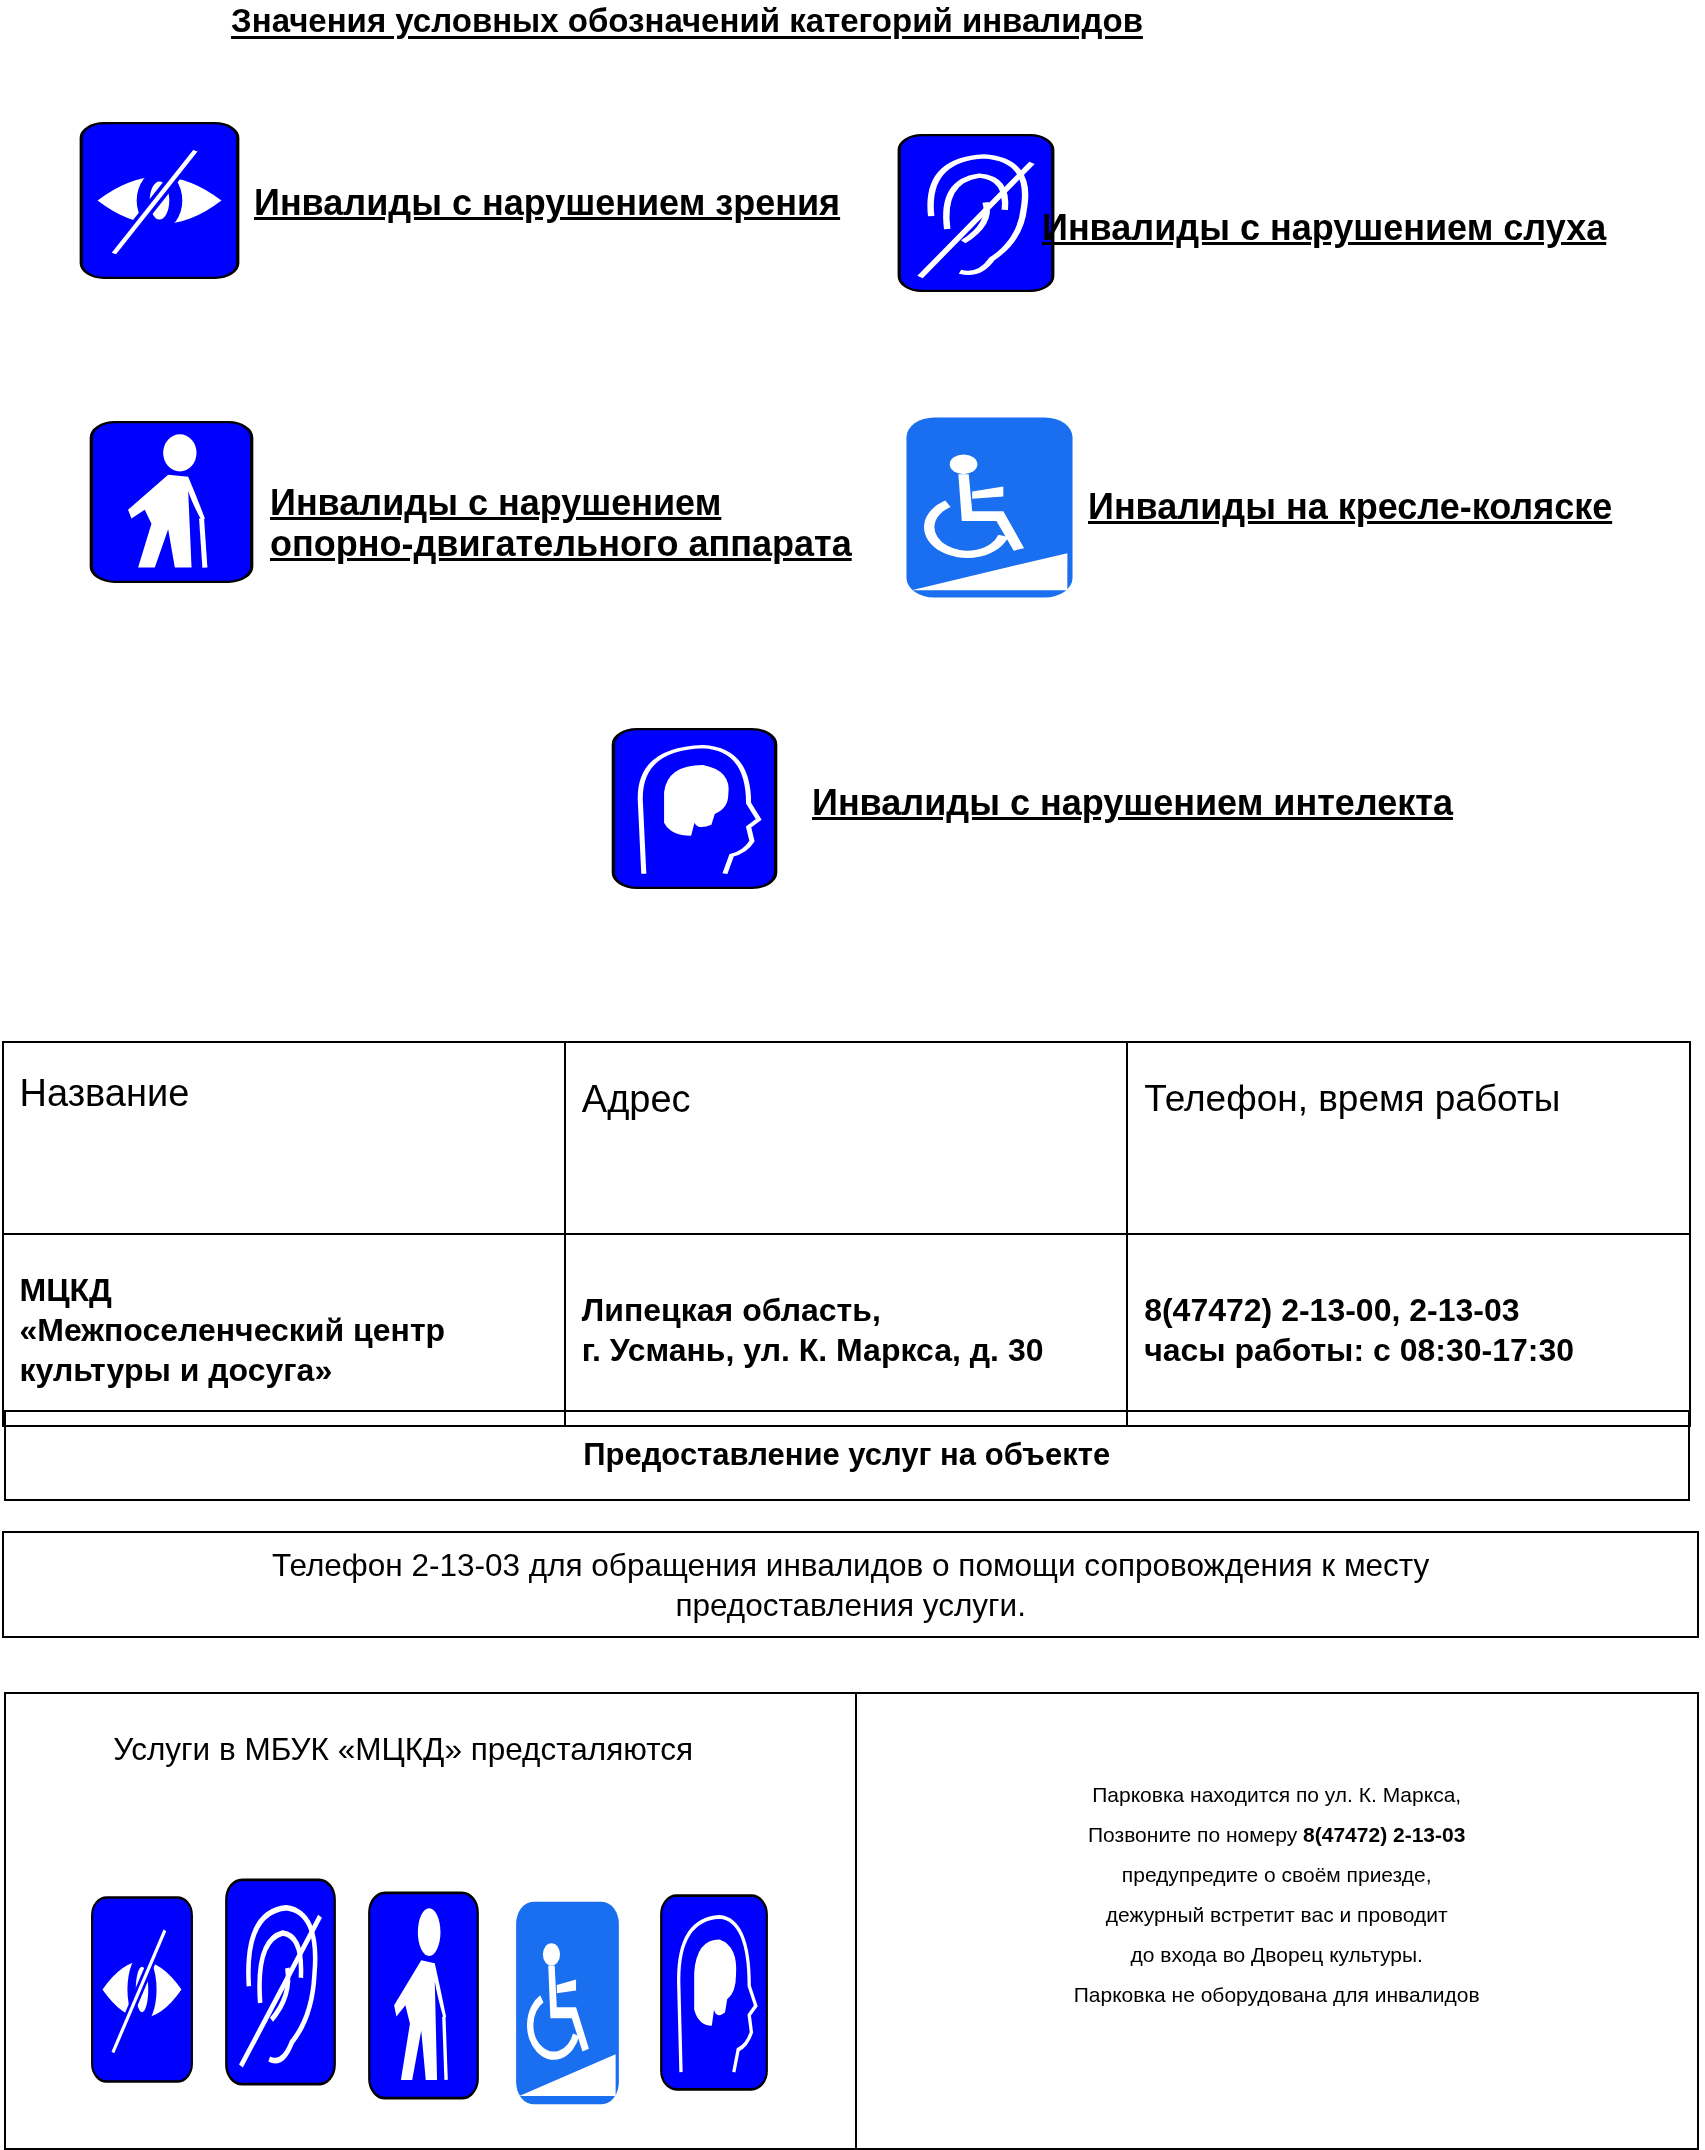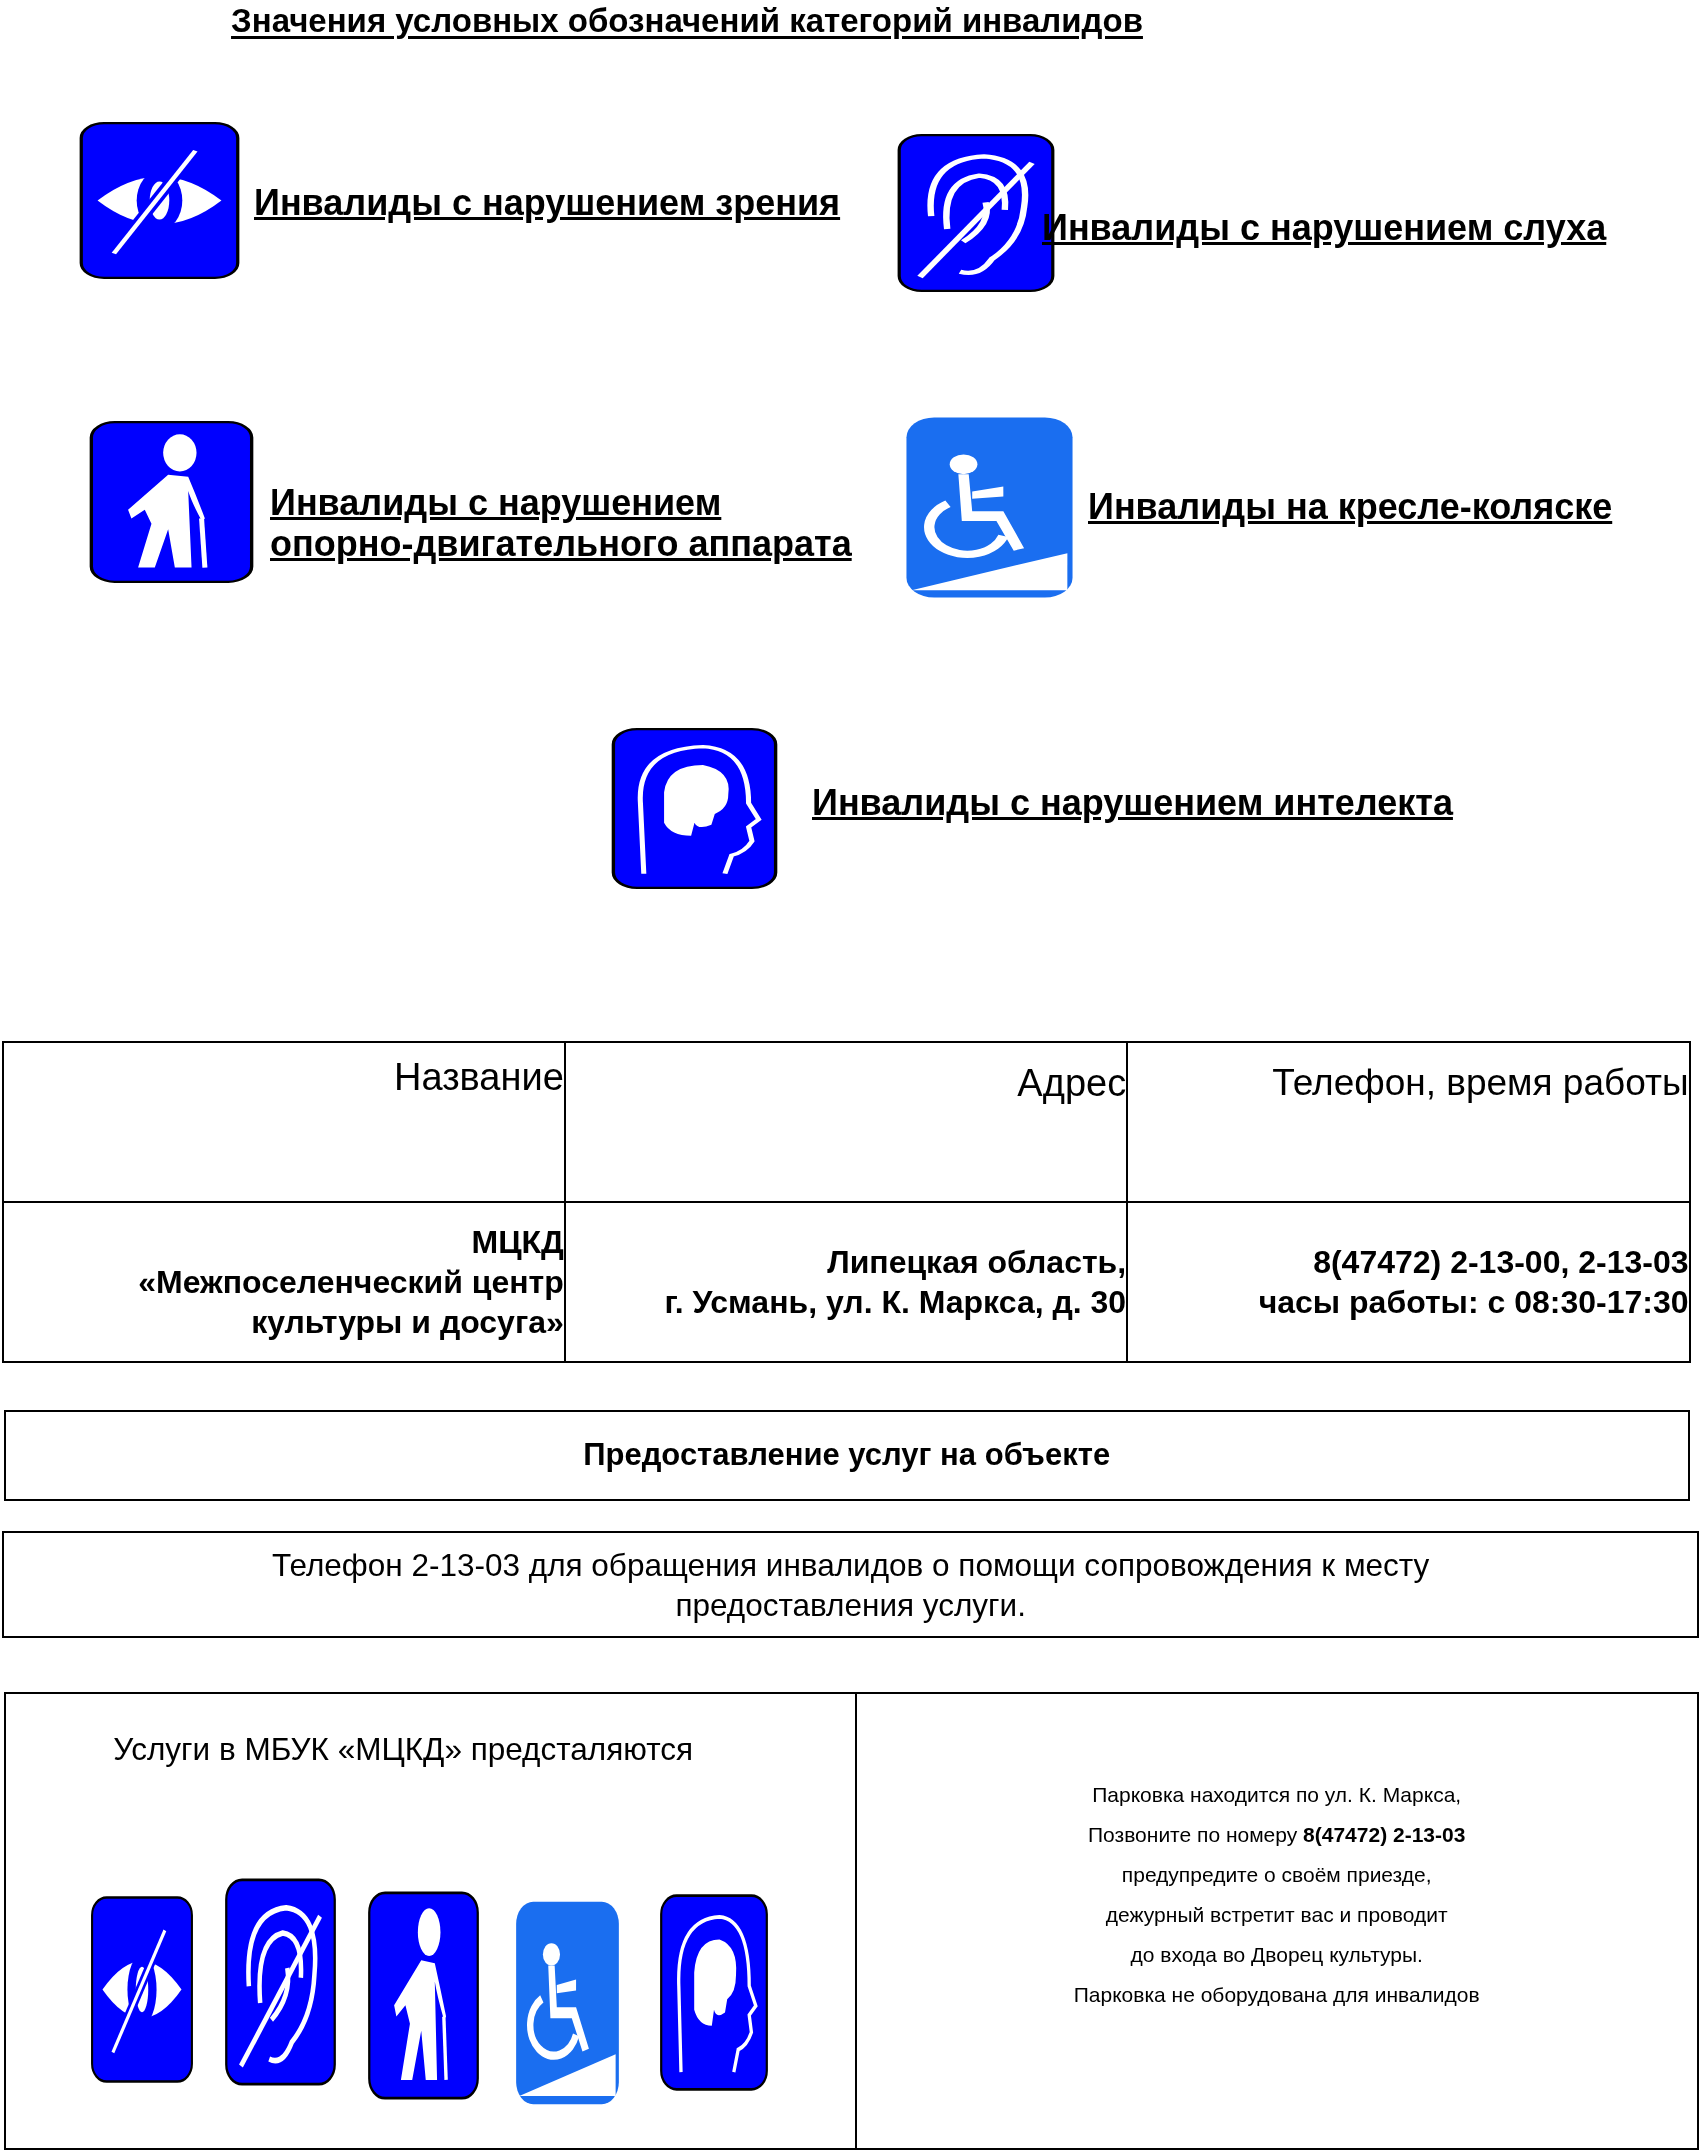--- a/index.html
+++ b/index.html
@@ -17,21 +17,21 @@
   .icon { position: absolute; }
   .icon svg { display: block; width: 100%; height: 100%; }
   .legend-label {
     position: absolute; font-size: 36px; font-weight: bold; line-height: 41px; white-space: nowrap; text-decoration: underline;
   }
   table.info {
     position: absolute; left: 1.5px; top: 1041px; width: 1689px;
     border-collapse: collapse; table-layout: fixed;
   }
   table.info td, table.info th {
-    border: 2.2px solid #000; text-align: right; padding: 0;
+    border: 2.2px solid #000; text-align: left; padding: 16px;
   }
   table.info th {
     height: 158px; vertical-align: top; font-weight: normal; font-size: 38px;
   }
   table.info th span { display: block; padding-top: 13px; }
   table.info td {
     height: 158px; vertical-align: middle; font-size: 32px; font-weight: bold; line-height: 40px;
   }
   .box {
     position: absolute; border: 2.2px solid #000; box-sizing: border-box; text-align: center;

